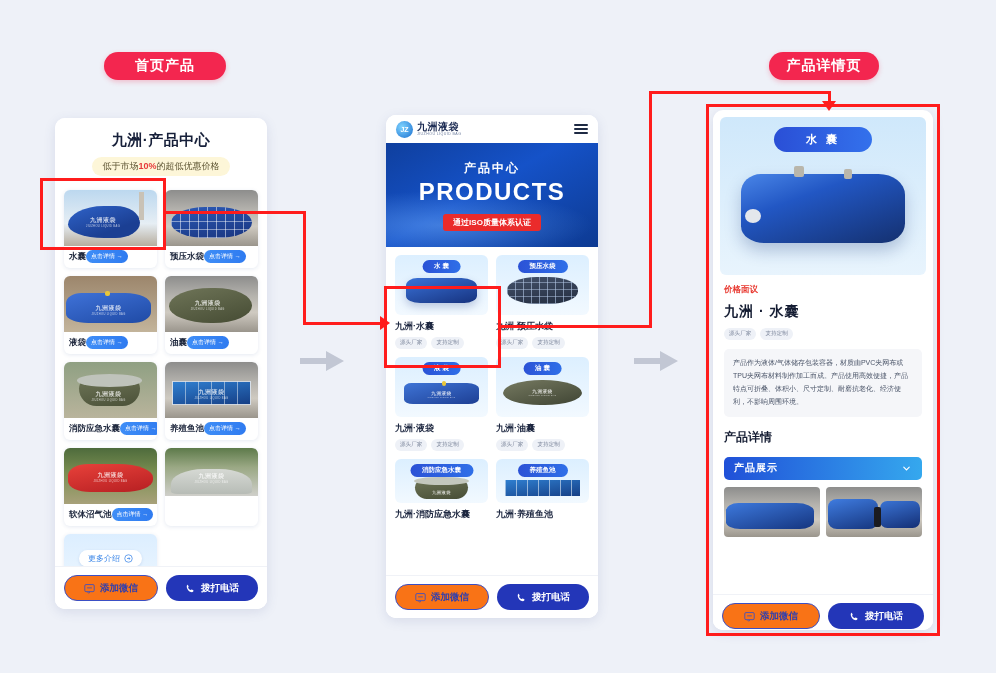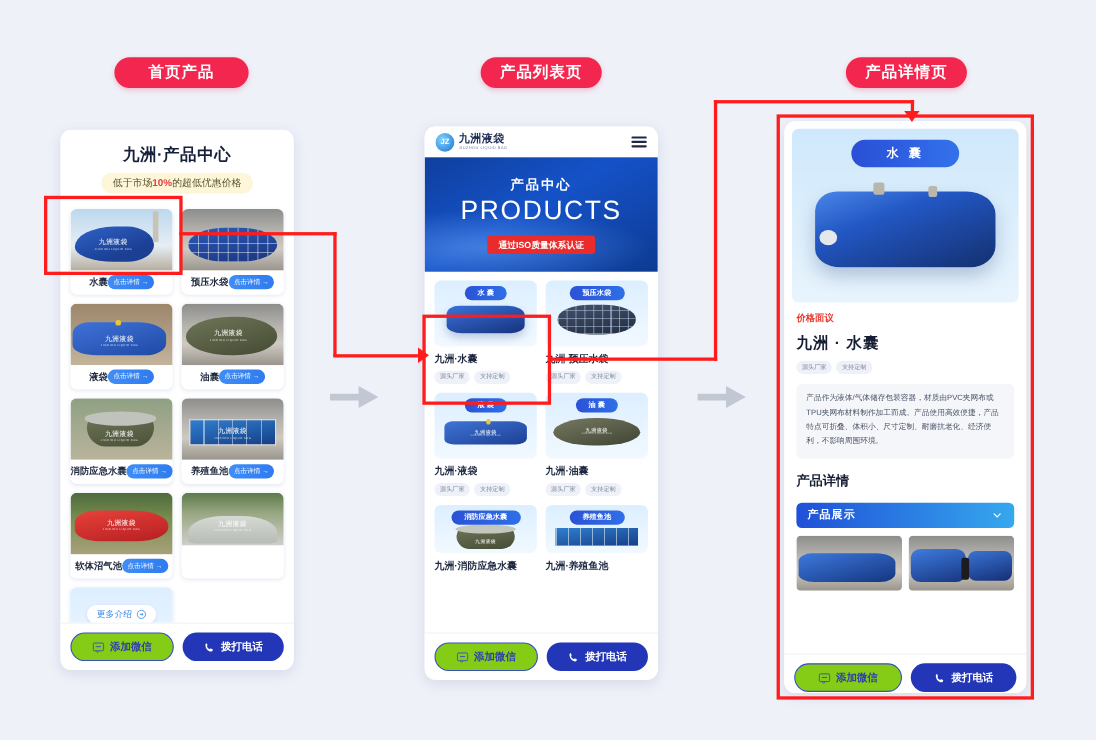--- a/index.html
+++ b/index.html
@@ -54,21 +54,21 @@
   .grid {
     padding: 8px 9px 0; display: grid;
     grid-template-columns: 1fr 1fr; gap: 8px;
   }
   .card {
     background: #fff; border-radius: 6px; overflow: hidden;
     box-shadow: 0 1px 4px rgba(40,70,140,.12);
   }
   .card-img { height: 56px; width: 100%; position: relative; overflow: hidden; }
   .card-foot {
-    display: flex; align-items: center; justify-content: center;
+    display: flex; align-items: center; justify-content: flex-start;
     padding: 4px 5px 5px;
   }
   .card-name { font-size: 8.5px; font-weight: bold; color: #222b40; white-space: nowrap; }
   .detail-chip {
     background: linear-gradient(90deg,#3f8ef7,#2f7bf0);
     color: #fff; font-size: 6px; border-radius: 8px;
     padding: 2px 5px; white-space: nowrap;
   }
   .more-card {
     background: linear-gradient(180deg,#dceeff,#eaf5ff);
@@ -84,21 +84,21 @@
   .bottom-bar {
     position: absolute; left: 0; bottom: 0; width: 100%;
     background: #fff; padding: 8px 9px;
     display: flex; gap: 8px; border-top: 1px solid #f0f2f7;
   }
   .btn {
     flex: 1; height: 26px; border-radius: 14px;
     display: flex; align-items: center; justify-content: center; gap: 5px;
     font-size: 9.5px; font-weight: bold;
   }
-  .btn-outline { border: 1px solid #3b4fc4; color: #2f3fae; background: #84cc16; }
+  .btn-outline { border: 1px solid #3b4fc4; color: #2f3fae; background: #f97316; }
   .btn-solid { background: #2336b8; color: #fff; }
 
   
   .p2-nav {
     height: 28px; background: #fff; display: flex; align-items: center;
     justify-content: space-between; padding: 0 10px;
   }
   .logo { display: flex; align-items: center; gap: 4px; }
   .logo-mark {
     width: 17px; height: 17px; border-radius: 50%;
@@ -115,21 +115,21 @@
     height: 104px; position: relative; overflow: hidden;
     background: linear-gradient(150deg,#0f3f9e 0%,#1552c8 45%,#0d3a92 100%);
     display: flex; flex-direction: column; align-items: center; justify-content: center;
   }
   .p2-banner::after {
     content: ""; position: absolute; left: -10%; bottom: -5%;
     width: 120%; height: 65%;
     background: radial-gradient(ellipse at 30% 60%, rgba(120,180,255,.45), transparent 60%);
   }
   .ban-cn { color: #fff; font-size: 12px; font-weight: bold; letter-spacing: 2px; z-index: 2; }
-  .ban-en { color: #fff; font-size: 24px; font-weight: normal; letter-spacing: 1.5px; z-index: 2; margin-top: 1px; }
+  .ban-en { color: #fff; font-size: 24px; font-weight: bold; letter-spacing: 1.5px; z-index: 2; margin-top: 1px; }
   .ban-badge {
     margin-top: 8px; background: #ea2b2b; color: #fff;
     font-size: 8px; font-weight: bold; padding: 3px 10px; border-radius: 3px; z-index: 2;
   }
   .p2-list { padding: 8px 9px 0; display: grid; grid-template-columns: 1fr 1fr; gap: 8px; }
   .lcard { }
   .lcard-img {
     height: 60px; border-radius: 6px; position: relative; overflow: hidden;
     background: linear-gradient(180deg,#dcefff,#f2f9ff);
     display: flex; align-items: center; justify-content: center;
@@ -205,21 +205,20 @@
     position: absolute; width: 0; height: 0; z-index: 22;
     border-left: 7px solid transparent; border-right: 7px solid transparent;
   }
 </style>
 </head>
 <body>
 
 <div class="stage">
 
   <div class="pill" id="pill-1">首页产品</div>
-  <div class="pill" id="pill-2">产品列表页</div>
   <div class="pill" id="pill-3">产品详情页</div>
 
   <svg class="arrow-gray" style="left:300px; top:348px;" width="46" height="26">
     <path d="M0 10 L26 10 L26 3 L44 13 L26 23 L26 16 L0 16 Z" fill="#c2c7d4"></path>
   </svg>
   <svg class="arrow-gray" style="left:634px; top:348px;" width="46" height="26">
     <path d="M0 10 L26 10 L26 3 L44 13 L26 23 L26 16 L0 16 Z" fill="#c2c7d4"></path>
   </svg>
 
   <div class="phone" id="phone-1">

